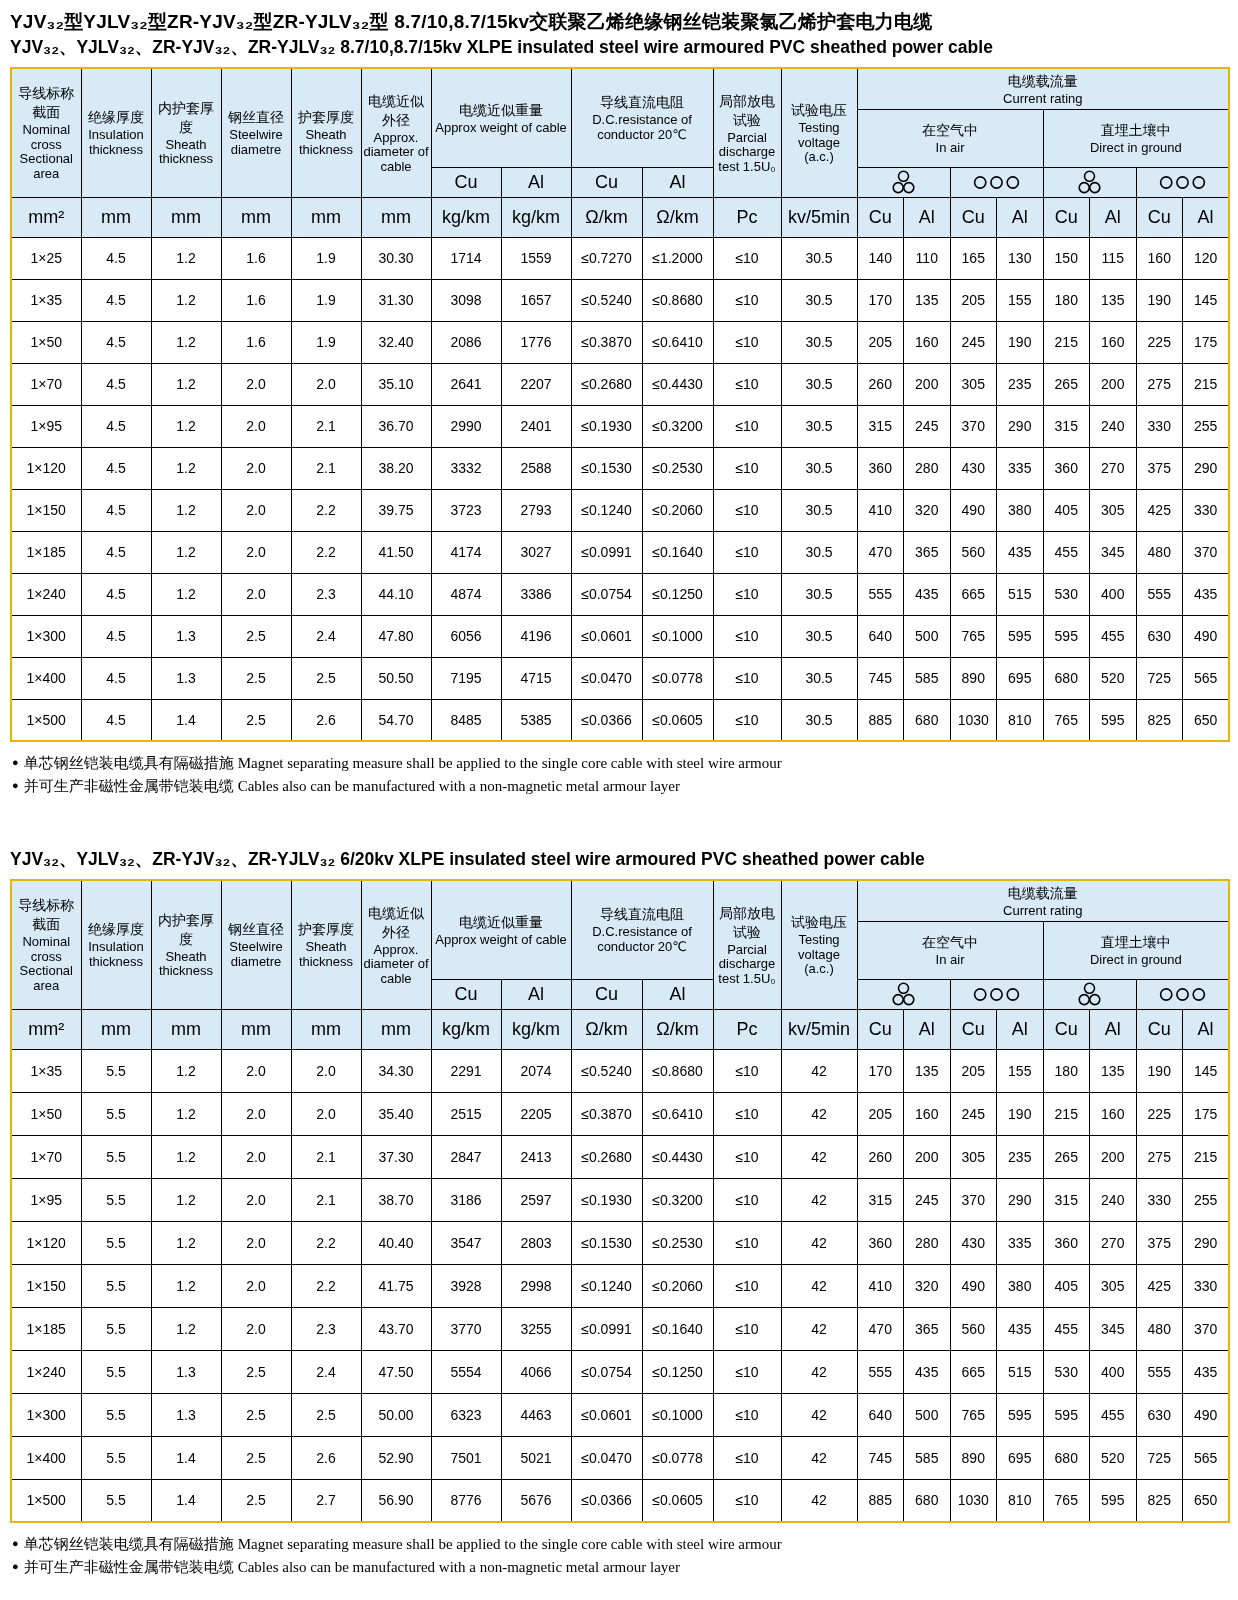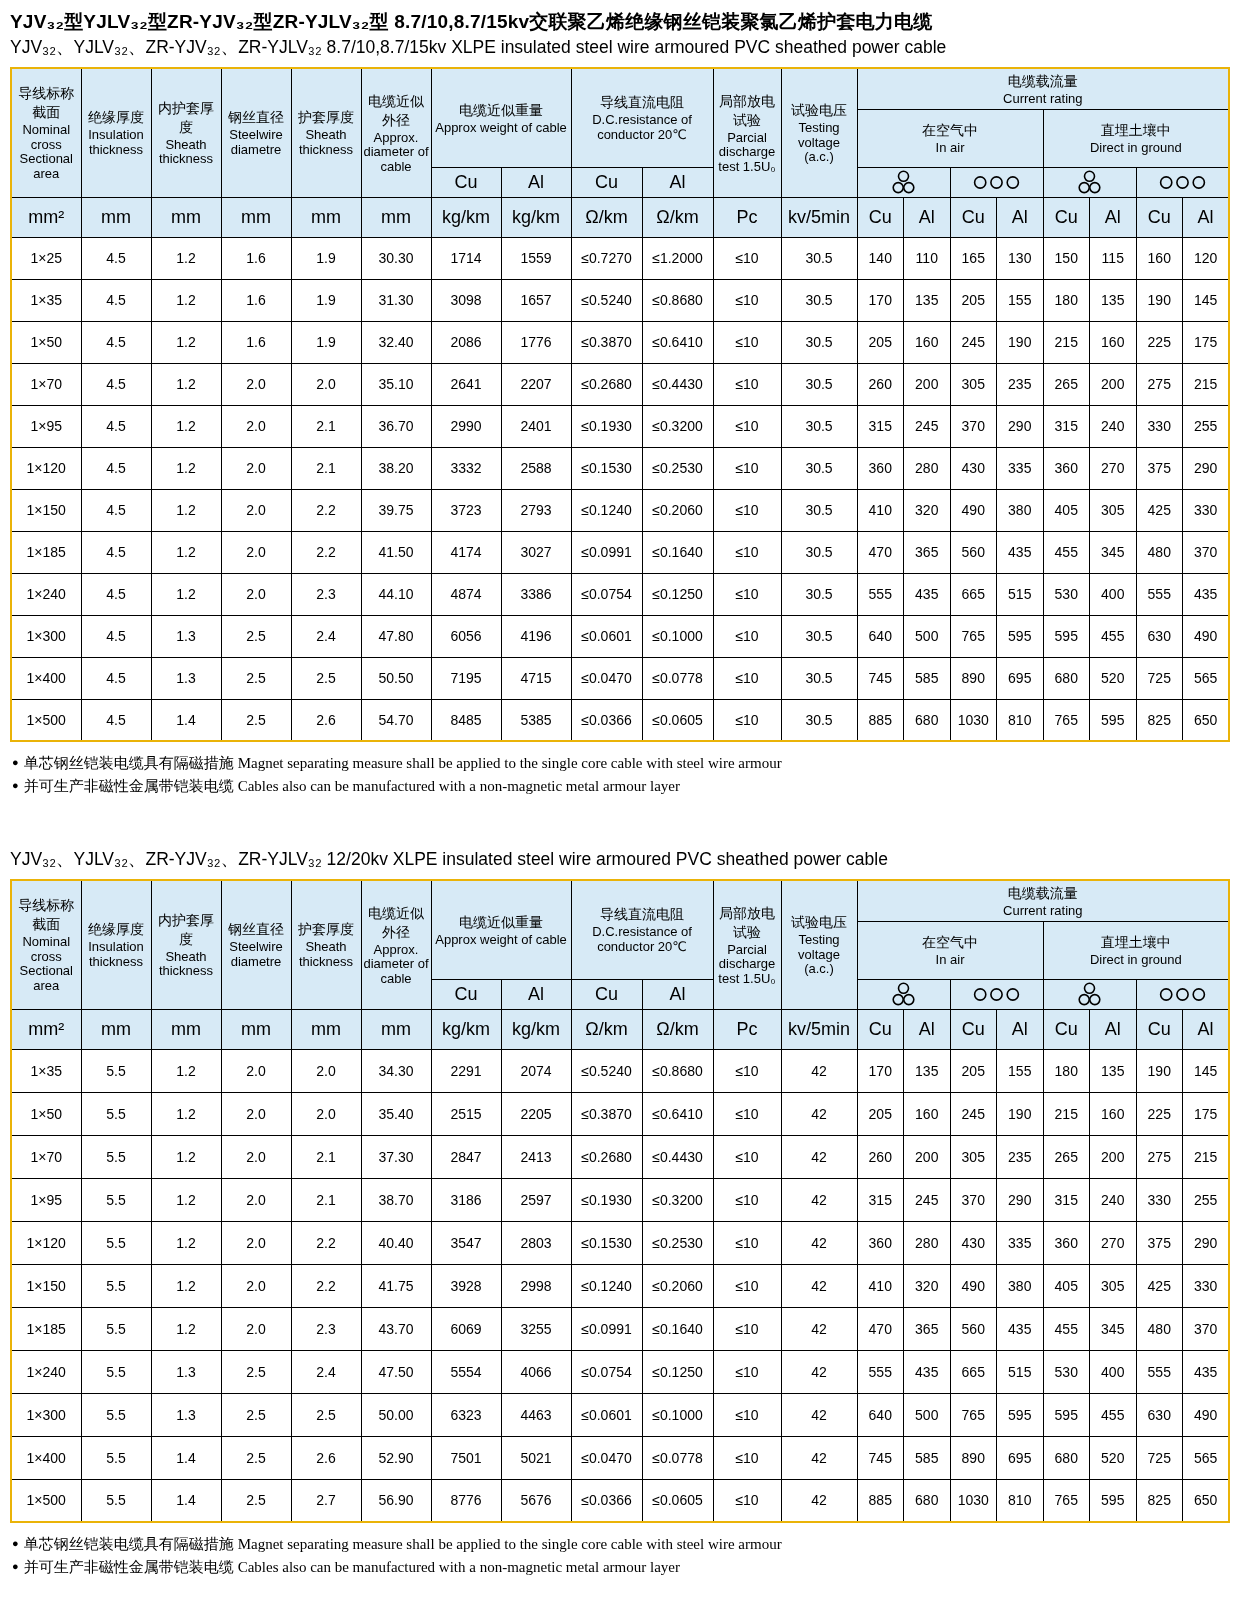--- a/index.html
+++ b/index.html
@@ -8,21 +8,21 @@
     font-family:"Liberation Sans","DejaVu Sans",sans-serif;
     color:#000;
     -webkit-font-smoothing:antialiased;
   }
   .page{padding:6px 10px 0 10px;}
   .title-cn{
     font-size:19px;font-weight:bold;margin:2px 0 0 0;line-height:27px;
     white-space:nowrap;letter-spacing:0.2px;
   }
   .title-en{
-    font-size:17.5px;font-weight:normal;margin:0 0 7px 0;line-height:25px;
+    font-size:17.5px;font-weight:bold;margin:0 0 7px 0;line-height:25px;
     white-space:nowrap;
   }
   table.spec-table{
     border-collapse:collapse;table-layout:fixed;width:1218px;
     border:2px solid #eab308;
   }
   table.spec-table th,table.spec-table td{
     border:1px solid #000;text-align:center;vertical-align:middle;
     padding:0;overflow:hidden;
   }
@@ -452,21 +452,21 @@
       <div class="note">
         <span class="bullet">●</span><span class="note-cn">单芯钢丝铠装电缆具有隔磁措施</span><span class="note-en">Magnet separating measure shall be applied to the single core cable with steel wire armour</span>
       </div>
       <div class="note">
         <span class="bullet">●</span><span class="note-cn">并可生产非磁性金属带铠装电缆</span><span class="note-en">Cables also can be manufactured with a non-magnetic metal armour layer</span>
       </div>
     </div>
   </section>
 
   <section class="sect2">
-    <div class="title-en">YJV₃₂、YJLV₃₂、ZR-YJV₃₂、ZR-YJLV₃₂ 12/20kv XLPE insulated steel wire armoured PVC sheathed power cable</div>
+    <div class="title-en">YJV₃₂、YJLV₃₂、ZR-YJV₃₂、ZR-YJLV₃₂ 6/20kv XLPE insulated steel wire armoured PVC sheathed power cable</div>
     <table class="spec-table t2" id="table2">
         <colgroup>
           <col style="width: 70px;">
           <col style="width: 70px;">
           <col style="width: 70px;">
           <col style="width: 70px;">
           <col style="width: 70px;">
           <col style="width: 70px;">
           <col style="width: 70px;">
           <col style="width: 70px;">
@@ -722,21 +722,21 @@
             <td>425</td>
             <td>330</td>
           </tr>
           <tr class="data-row">
             <td>1×185</td>
             <td>5.5</td>
             <td>1.2</td>
             <td>2.0</td>
             <td>2.3</td>
             <td>43.70</td>
-            <td>6069</td>
+            <td>3770</td>
             <td>3255</td>
             <td>≤0.0991</td>
             <td>≤0.1640</td>
             <td>≤10</td>
             <td>42</td>
             <td>470</td>
             <td>365</td>
             <td>560</td>
             <td>435</td>
             <td>455</td>

